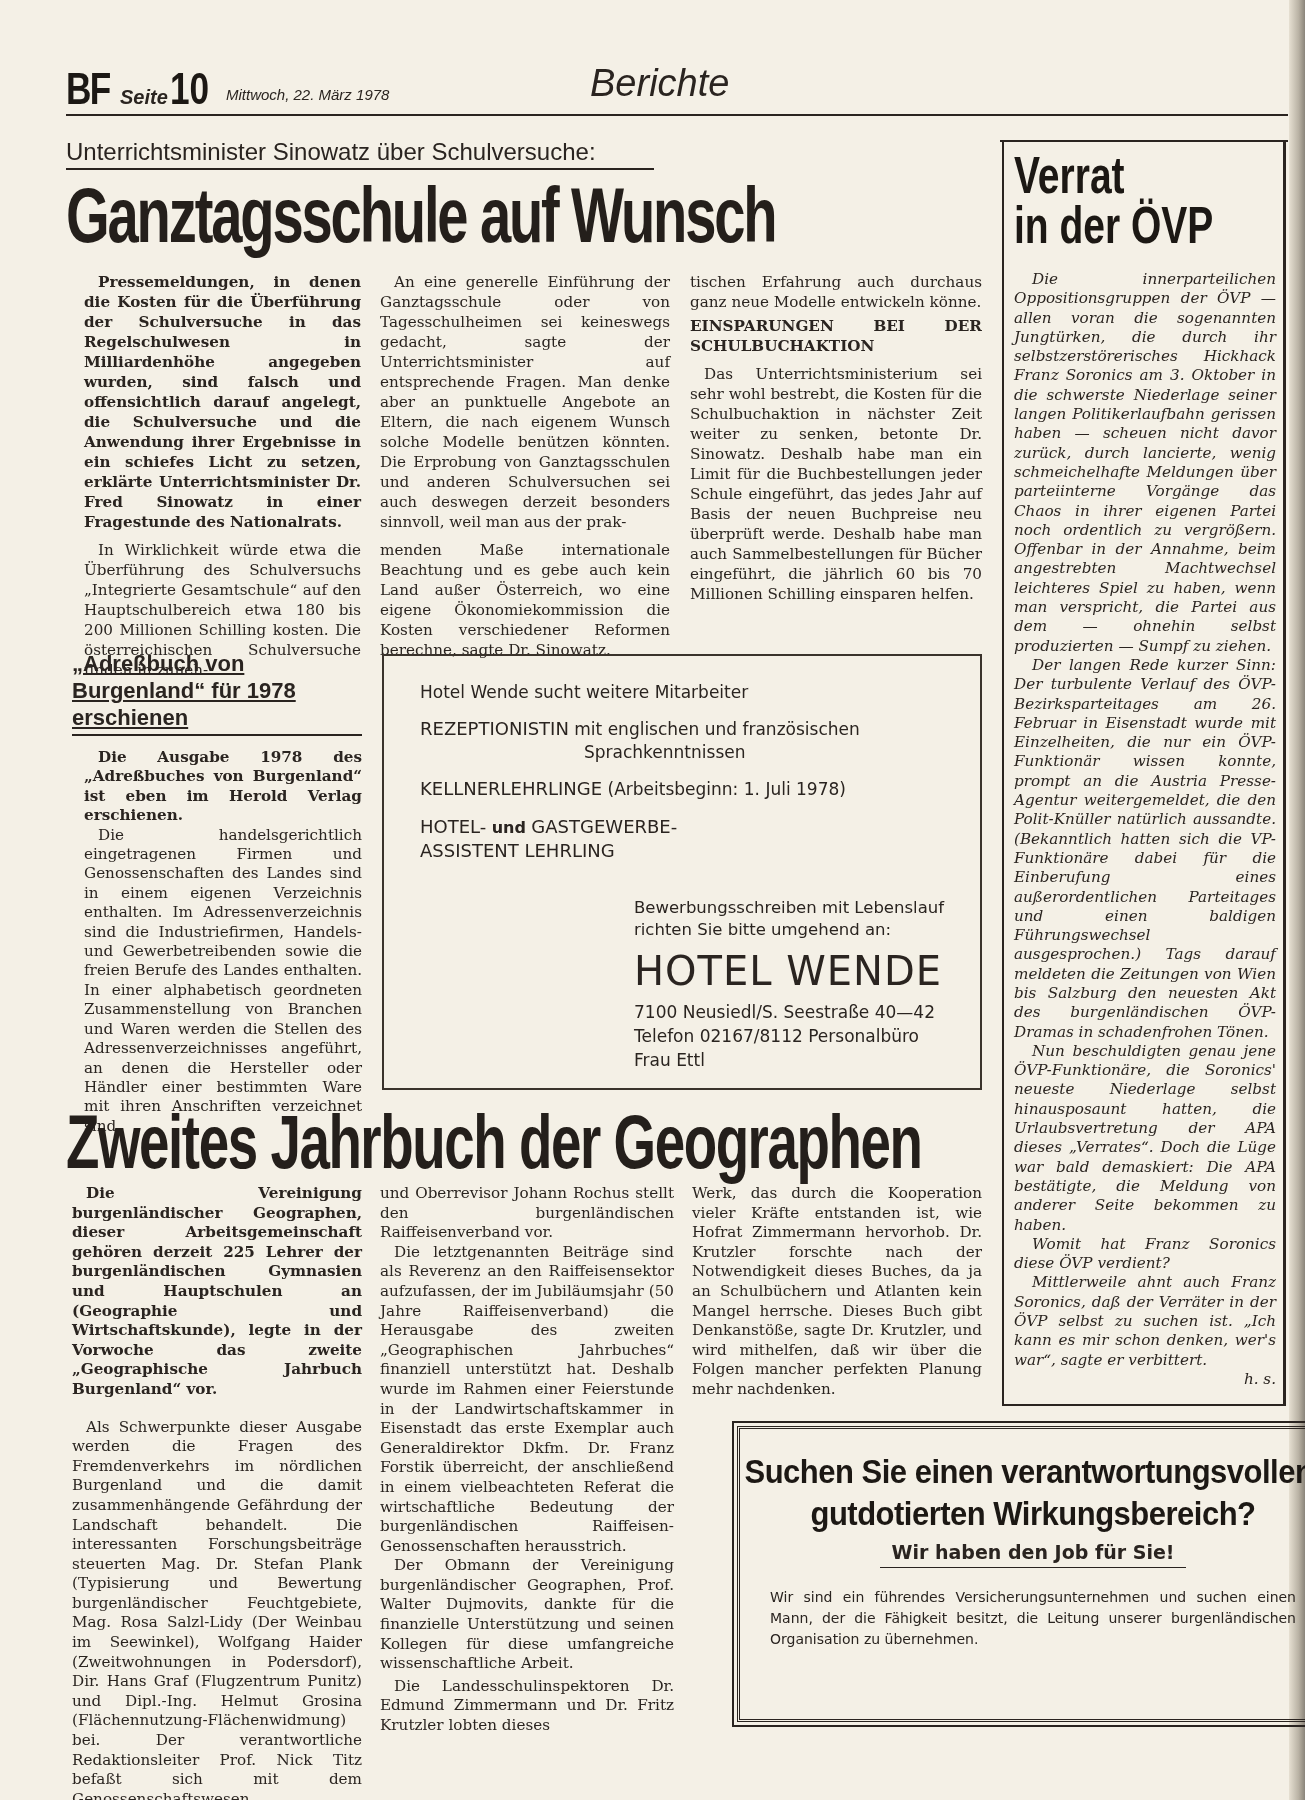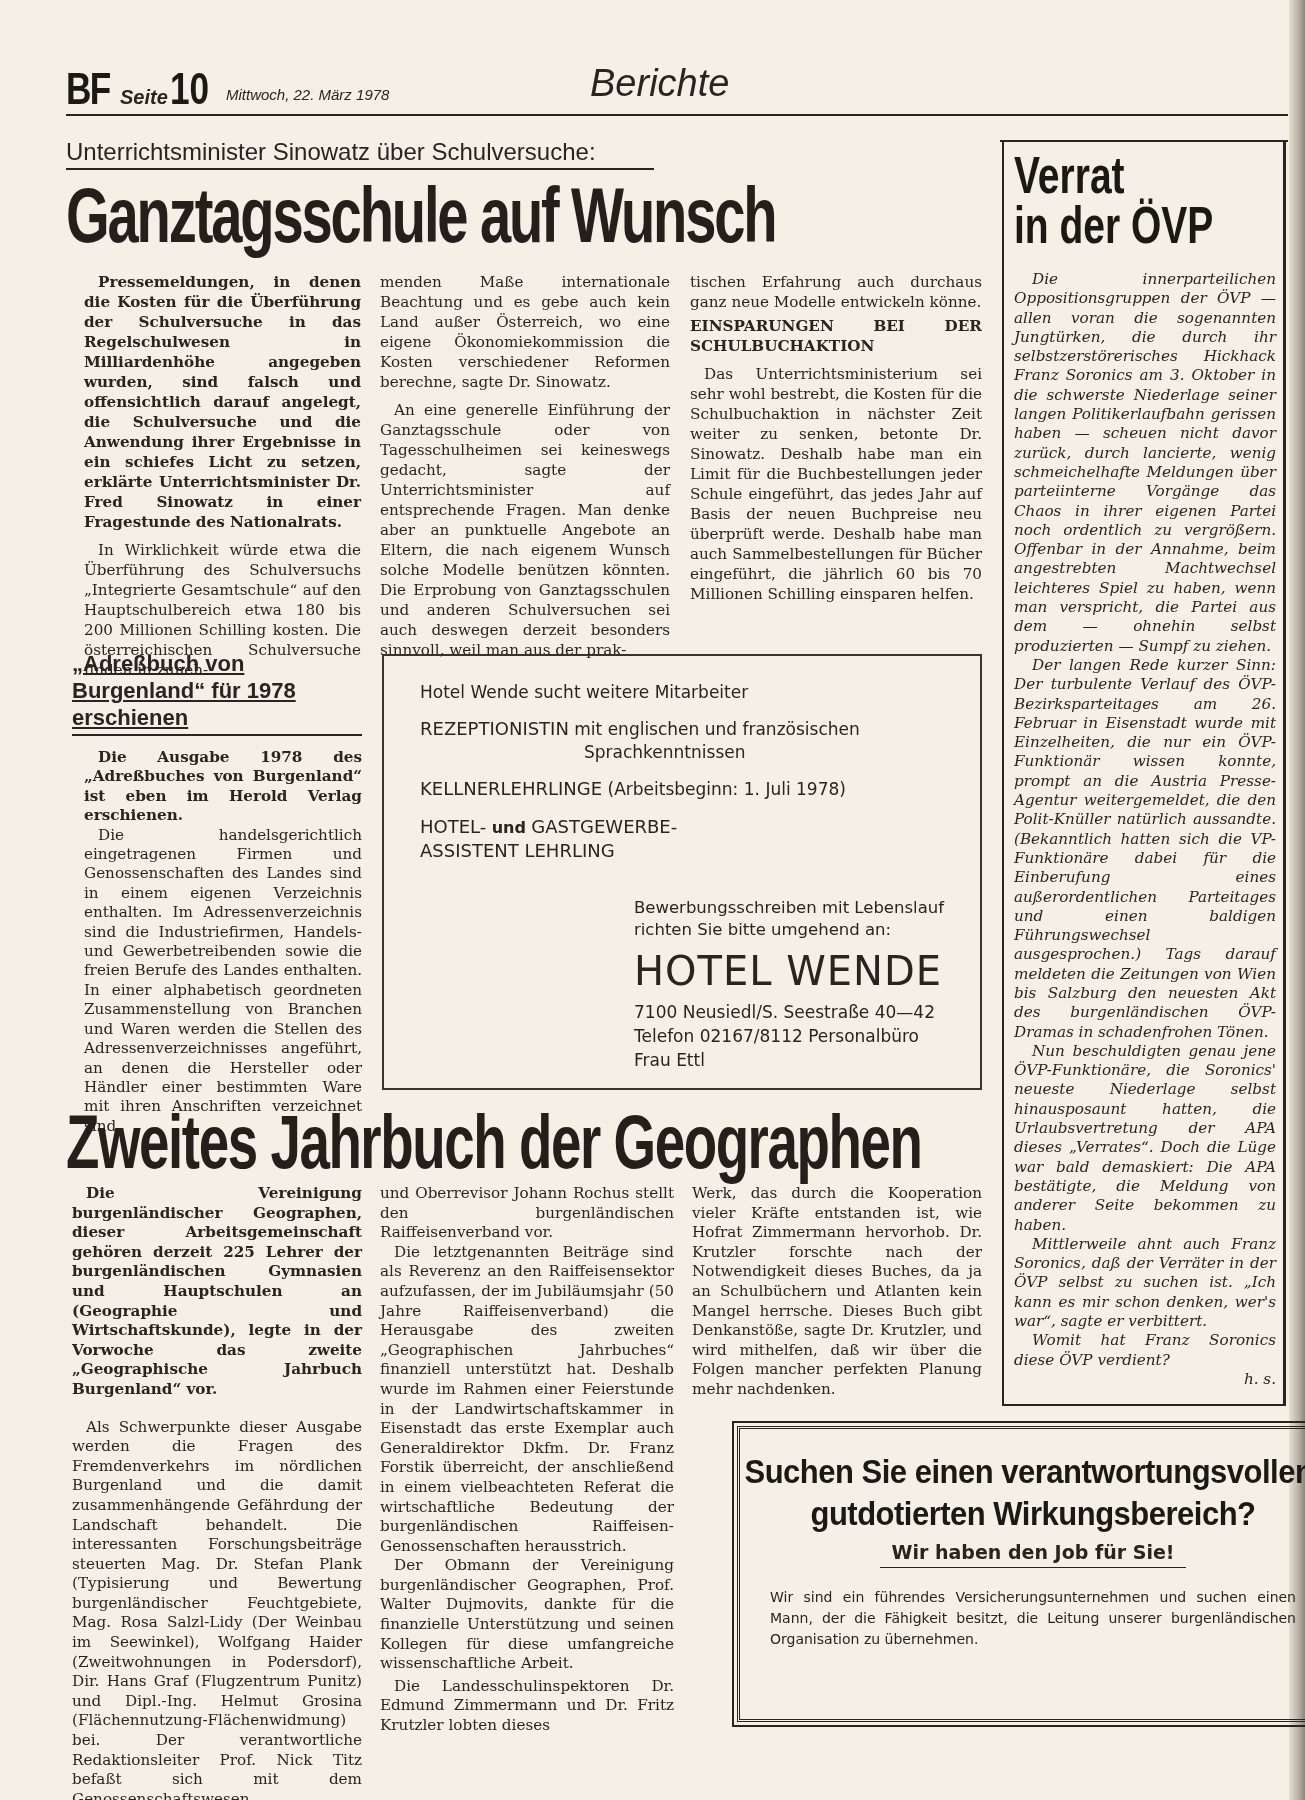--- a/index.html
+++ b/index.html
@@ -70,22 +70,22 @@
 
 <div class="abs kicker">Unterrichtsminister Sinowatz über Schulversuche:</div>
 <div class="rule" style="left:66px; top:168px; width:588px; height:2px;"></div>
 <div class="abs headline-big">Ganztagsschule auf Wunsch</div>
 
 <div class="col" style="left:84px; top:272px; width:277px;">
   <p class="lead">Pressemeldungen, in denen die Kosten für die Überführung der Schulversuche in das Regelschulwesen in Milliardenhöhe angegeben wurden, sind falsch und offensichtlich darauf angelegt, die Schulversuche und die Anwendung ihrer Ergebnisse in ein schiefes Licht zu setzen, erklärte Unterrichtsminister Dr. Fred Sinowatz in einer Fragestunde des Nationalrats.</p>
   <p>In Wirklichkeit würde etwa die Überführung des Schulversuchs „Integrierte Gesamtschule“ auf den Hauptschulbereich etwa 180 bis 200 Millionen Schilling kosten. Die österreichischen Schulversuche finden in zuneh-</p>
 </div>
 <div class="col" style="left:380px; top:272px; width:290px;">
+  <p>An eine generelle Einführung der Ganztagsschule oder von Tagesschulheimen sei keineswegs gedacht, sagte der Unterrichtsminister auf entsprechende Fragen. Man denke aber an punktuelle Angebote an Eltern, die nach eigenem Wunsch solche Modelle benützen könnten. Die Erprobung von Ganztagsschulen und anderen Schulversuchen sei auch deswegen derzeit besonders sinnvoll, weil man aus der prak-</p>
   <p style="text-indent:0">menden Maße internationale Beachtung und es gebe auch kein Land außer Österreich, wo eine eigene Ökonomiekommission die Kosten verschiedener Reformen berechne, sagte Dr. Sinowatz.</p>
-  <p>An eine generelle Einführung der Ganztagsschule oder von Tagesschulheimen sei keineswegs gedacht, sagte der Unterrichtsminister auf entsprechende Fragen. Man denke aber an punktuelle Angebote an Eltern, die nach eigenem Wunsch solche Modelle benützen könnten. Die Erprobung von Ganztagsschulen und anderen Schulversuchen sei auch deswegen derzeit besonders sinnvoll, weil man aus der prak-</p>
 </div>
 <div class="col" style="left:690px; top:272px; width:292px;">
   <p style="text-indent:0">tischen Erfahrung auch durchaus ganz neue Modelle entwickeln könne.</p>
   <p class="subhead">EINSPARUNGEN BEI DER SCHULBUCHAKTION</p>
   <p>Das Unterrichtsministerium sei sehr wohl bestrebt, die Kosten für die Schulbuchaktion in nächster Zeit weiter zu senken, betonte Dr. Sinowatz. Deshalb habe man ein Limit für die Buchbestellungen jeder Schule eingeführt, das jedes Jahr auf Basis der neuen Buchpreise neu überprüft werde. Deshalb habe man auch Sammelbestellungen für Bücher eingeführt, die jährlich 60 bis 70 Millionen Schilling einsparen helfen.</p>
 </div>
 
 <div class="abs adress-head">„Adreßbuch von Burgenland“ für 1978 erschienen</div>
 <div class="rule" style="left:72px; top:734px; width:290px; height:2px;"></div>
 <div class="col" style="left:84px; top:748px; width:278px; line-height:19.4px;">
@@ -135,22 +135,22 @@
 
 <div class="verrat-box"></div>
 <div class="abs verrat-head">
   <div>Verrat</div>
   <div>in der ÖVP</div>
 </div>
 <div class="col verrat-col" style="left:1014px; top:270px; width:262px;">
   <p>Die innerparteilichen Oppositionsgruppen der ÖVP — allen voran die sogenannten Jungtürken, die durch ihr selbstzerstörerisches Hickhack Franz Soronics am 3. Oktober in die schwerste Niederlage seiner langen Politikerlaufbahn gerissen haben — scheuen nicht davor zurück, durch lancierte, wenig schmeichelhafte Meldungen über parteiinterne Vorgänge das Chaos in ihrer eigenen Partei noch ordentlich zu vergrößern. Offenbar in der Annahme, beim angestrebten Machtwechsel leichteres Spiel zu haben, wenn man verspricht, die Partei aus dem — ohnehin selbst produzierten — Sumpf zu ziehen.</p>
   <p>Der langen Rede kurzer Sinn: Der turbulente Verlauf des ÖVP-Bezirksparteitages am 26. Februar in Eisenstadt wurde mit Einzelheiten, die nur ein ÖVP-Funktionär wissen konnte, prompt an die Austria Presse-Agentur weitergemeldet, die den Polit-Knüller natürlich aussandte. (Bekanntlich hatten sich die VP-Funktionäre dabei für die Einberufung eines außerordentlichen Parteitages und einen baldigen Führungswechsel ausgesprochen.) Tags darauf meldeten die Zeitungen von Wien bis Salzburg den neuesten Akt des burgenländischen ÖVP-Dramas in schadenfrohen Tönen.</p>
   <p>Nun beschuldigten genau jene ÖVP-Funktionäre, die Soronics' neueste Niederlage selbst hinausposaunt hatten, die Urlaubsvertretung der APA dieses „Verrates“. Doch die Lüge war bald demaskiert: Die APA bestätigte, die Meldung von anderer Seite bekommen zu haben.</p>
+  <p>Womit hat Franz Soronics diese ÖVP verdient?</p>
   <p>Mittlerweile ahnt auch Franz Soronics, daß der Verräter in der ÖVP selbst zu suchen ist. „Ich kann es mir schon denken, wer's war“, sagte er verbittert.</p>
-  <p>Womit hat Franz Soronics diese ÖVP verdient?</p>
   <div class="sig">
     <span></span>
     <span>h. s.</span>
   </div>
 </div>
 
 <div class="job-box">
   <div class="job-head">
     <div>Suchen Sie einen verantwortungsvollen,</div>
     <div>gutdotierten Wirkungsbereich?</div>

